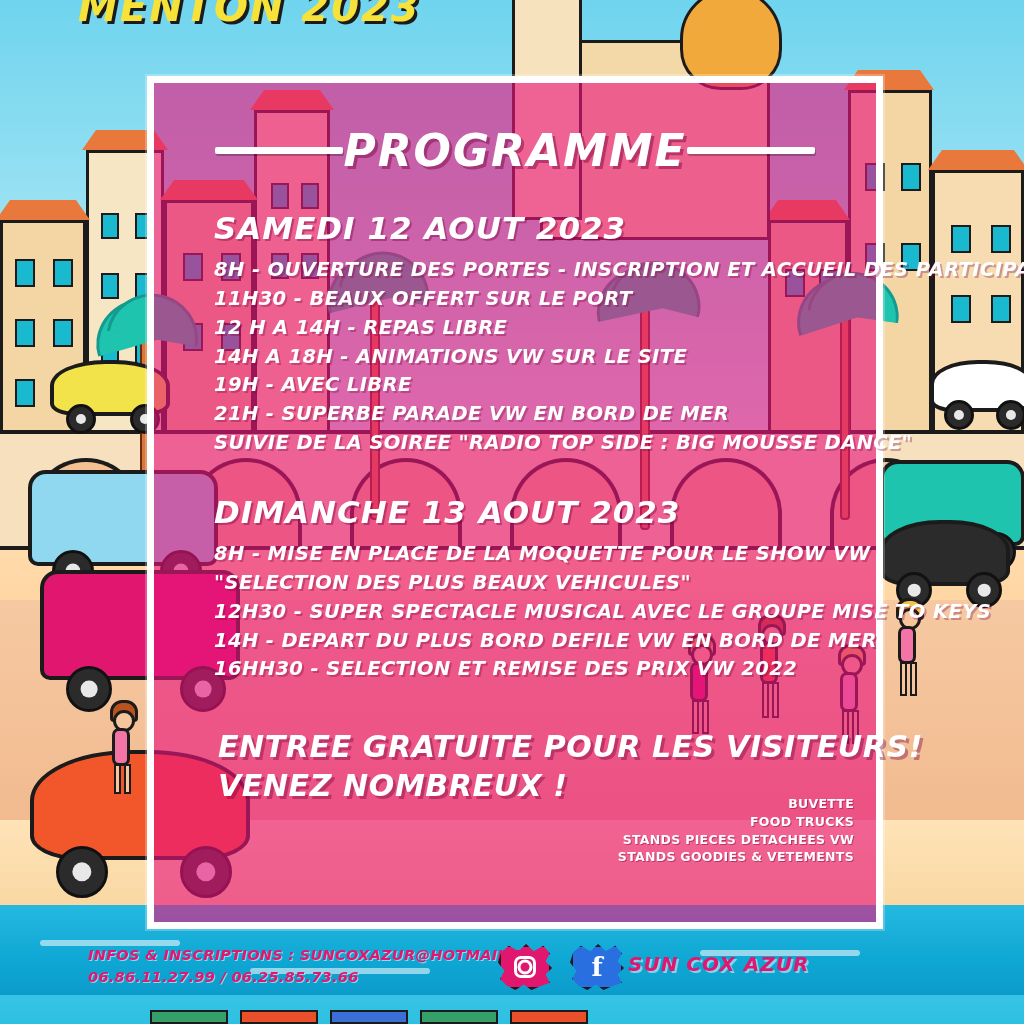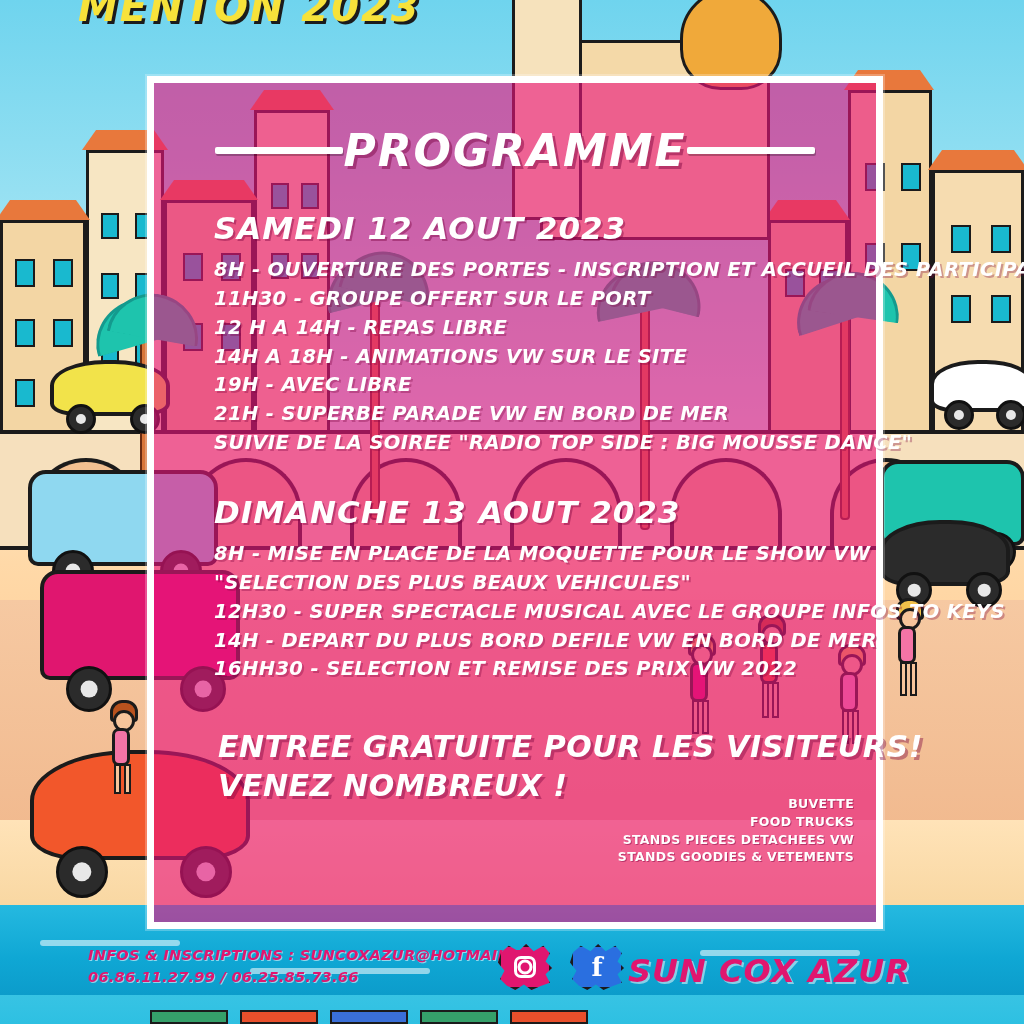--- a/index.html
+++ b/index.html
@@ -278,21 +278,21 @@
   .glyph-fb {
     color: #ffffff; font-weight: 700; font-size: 26px; font-family: "DejaVu Serif", serif;
     line-height: 1;
   }
   .brand {
     position: absolute;
     left: 628px; top: 24px;
     color: #e0166f;
     font-weight: 700;
     font-style: italic;
-    font-size: 32px;
+    font-size: 20px;
     letter-spacing: 1px;
     text-shadow: 2px 2px 0 rgba(255,255,255,0.5);
     white-space: nowrap;
   }
 
   
   .top-headline {
     position: absolute;
     left: 78px; top: -16px;
     font-weight: 700;
@@ -506,35 +506,35 @@
 
       <div class="title-row">
         <div class="rule"></div>
         <div class="prog-title">PROGRAMME</div>
         <div class="rule"></div>
       </div>
 
       <div>
         <div class="day-title">SAMEDI 12 AOUT 2023</div>
         <div class="line">8H  -  OUVERTURE DES PORTES  -  INSCRIPTION ET ACCUEIL DES PARTICIPANTS</div>
-        <div class="line">11H30  -  GROUPE OFFERT SUR LE PORT</div>
+        <div class="line">11H30  -  BEAUX OFFERT SUR LE PORT</div>
         <div class="line">12 H A 14H  -  REPAS LIBRE</div>
         <div class="line">14H A 18H  -  ANIMATIONS VW SUR LE SITE</div>
         <div class="line">19H  -  AVEC LIBRE</div>
         <div class="line">21H  -  SUPERBE PARADE VW EN BORD DE MER</div>
         <div class="line">SUIVIE DE LA  SOIREE "RADIO TOP SIDE : BIG MOUSSE DANCE"</div>
       </div>
 
       <div class="block-gap"></div>
 
       <div>
         <div class="day-title">DIMANCHE 13 AOUT 2023</div>
         <div class="line">8H   -  MISE EN PLACE DE LA MOQUETTE POUR LE SHOW VW</div>
         <div class="line">"SELECTION DES PLUS BEAUX VEHICULES"</div>
-        <div class="line">12H30  -  SUPER SPECTACLE MUSICAL AVEC LE GROUPE INFOS TO KEYS</div>
+        <div class="line">12H30  -  SUPER SPECTACLE MUSICAL AVEC LE GROUPE MISE TO KEYS</div>
         <div class="line">14H  -  DEPART DU PLUS BORD DEFILE VW EN BORD DE MER</div>
         <div class="line">16HH30  -  SELECTION ET REMISE DES PRIX VW 2022</div>
       </div>
 
       <div class="closing">
         <div>ENTREE GRATUITE POUR LES VISITEURS!</div>
         <div>VENEZ NOMBREUX !</div>
       </div>
 
       <div class="extras">

